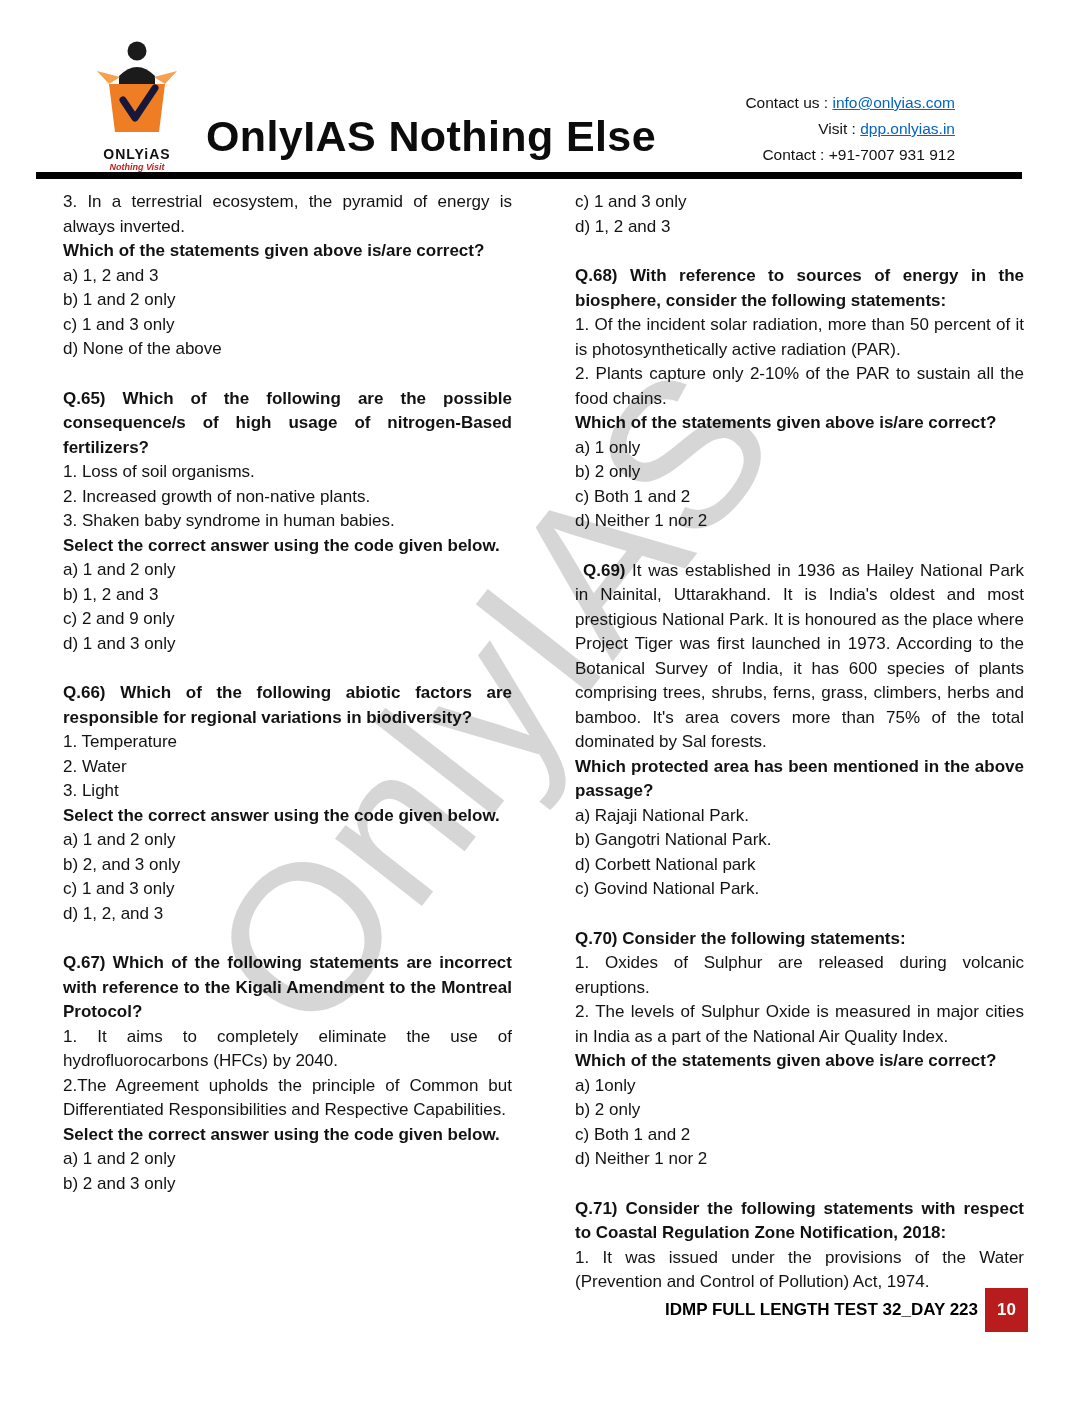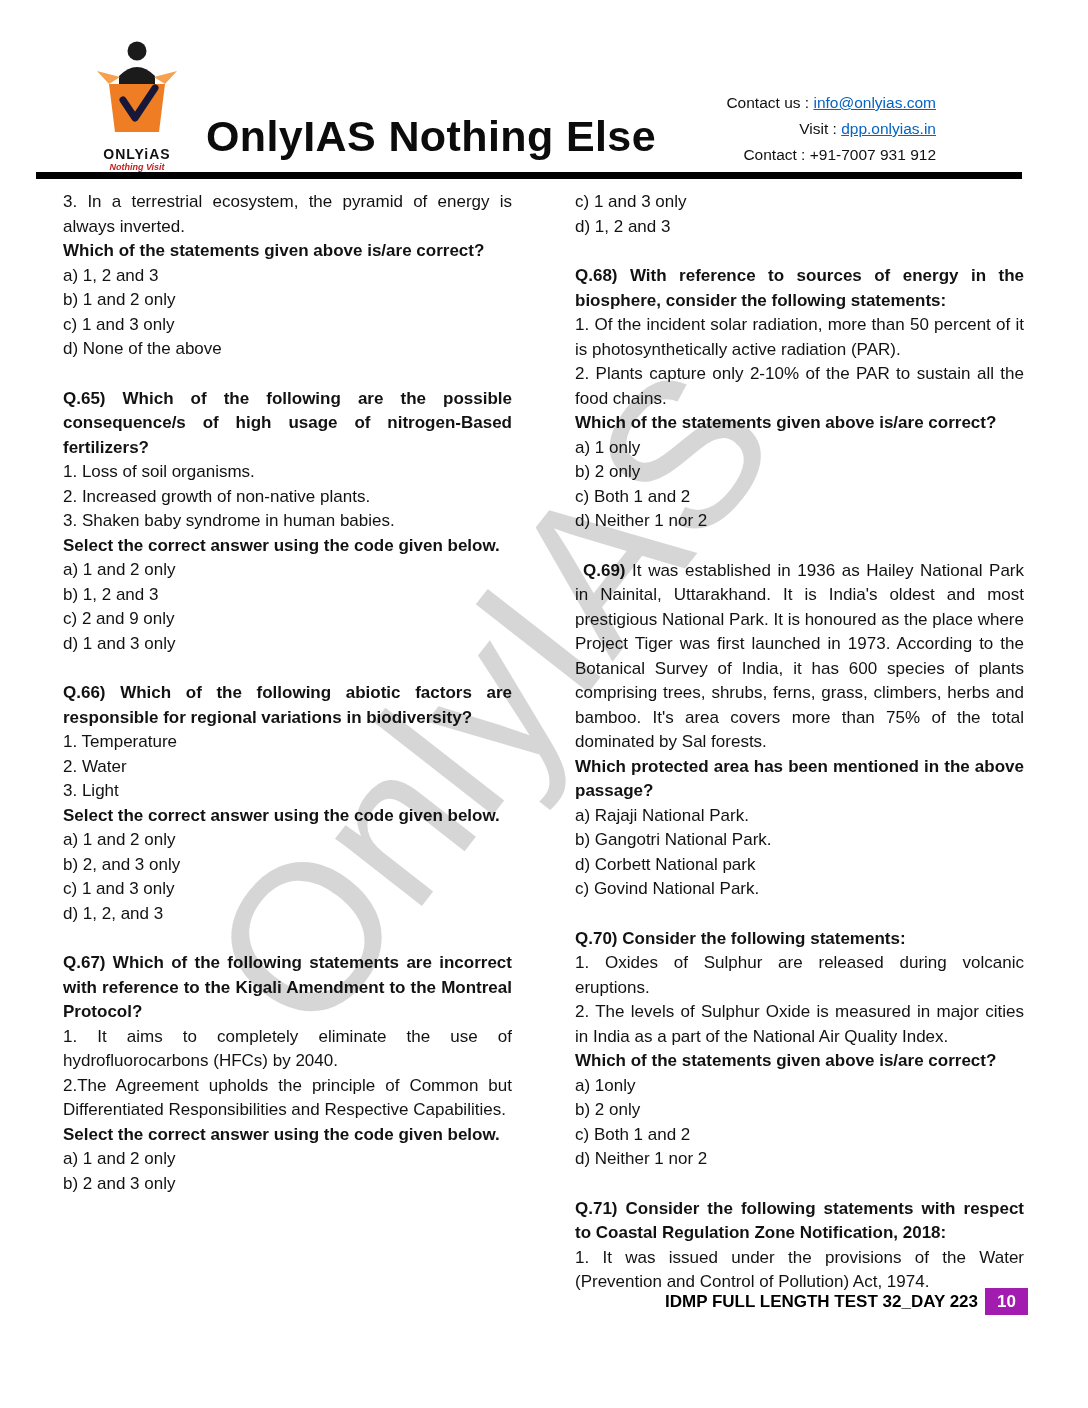--- a/index.html
+++ b/index.html
@@ -10,21 +10,21 @@
   }
 
   
   .logo { position:absolute; left:82px; top:40px; width:110px; text-align:center; }
   .logo-brand { font-size:14px; font-weight:800; letter-spacing:1px; color:#111; margin-top:2px; }
   .logo-tag { font-size:9px; font-style:italic; font-weight:700; color:#c42121; }
   .page-title {
     position:absolute; left:206px; top:112px; width:470px;
     font-size:43px; font-weight:800; letter-spacing:0.4px; color:#0c0c0c; white-space:nowrap;
   }
-  .contact { position:absolute; right:152px; top:90px; text-align:right; font-size:15.5px; line-height:26px; color:#111; }
+  .contact { position:absolute; right:133px; top:90px; text-align:right; font-size:15.5px; line-height:26px; color:#111; }
   .contact a { color:#0563c1; text-decoration:underline; cursor:pointer; }
 
   .rule { position:absolute; left:36px; top:172px; width:986px; height:7px; background:#000; }
 
   
   .watermark {
     position:absolute; left:492px; top:700px; z-index:0;
     transform:translate(-50%,-50%) rotate(-52deg);
     font-size:208px; font-weight:400; white-space:nowrap;
     color:rgba(165,165,165,0.45); pointer-events:none;
@@ -42,21 +42,21 @@
   .para.gap { margin-top:25px; }
   .para strong { font-weight:700;margin-left:8px; }
 
   
   .footer {
     position:absolute; right:60px; top:1288px; z-index:1;
     display:flex; align-items:center; gap:7px;
   }
   .footer-label { font-size:17px; font-weight:700; color:#000; }
   .page-box {
-    width:43px; height:27px; background:#a21caf; color:#fff;
+    width:43px; height:44px; background:#b91c1c; color:#fff;
     font-size:17px; font-weight:700; display:flex; align-items:center; justify-content:center;
   }
 </style>
 </head>
 <body>
 
 <div class="page">
 
   <div class="watermark">OnlyIAS</div>
 

